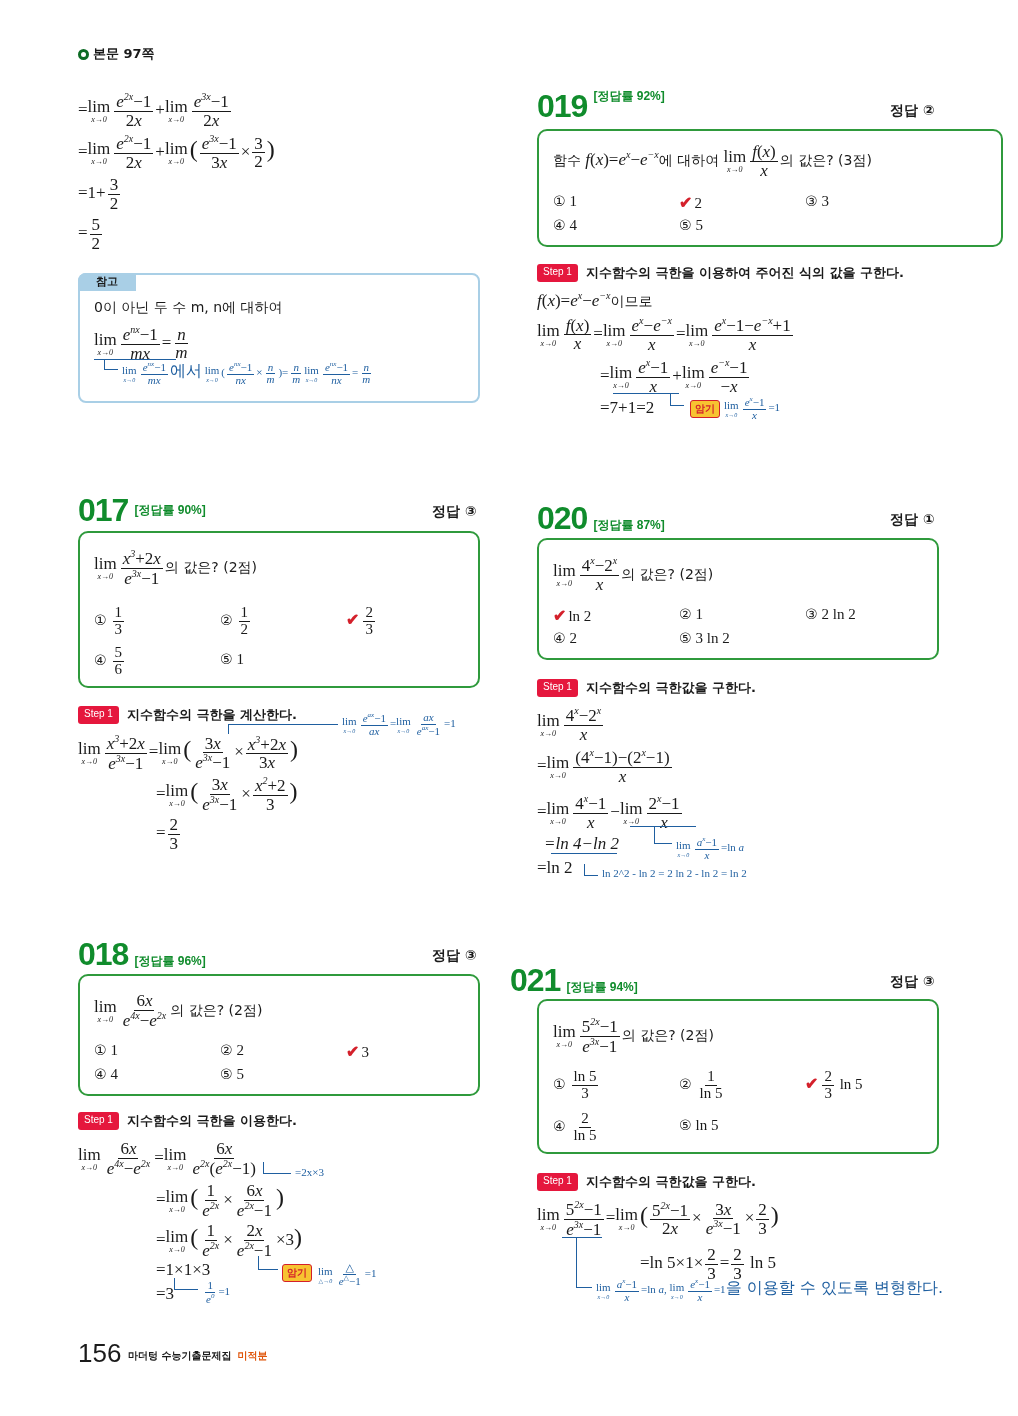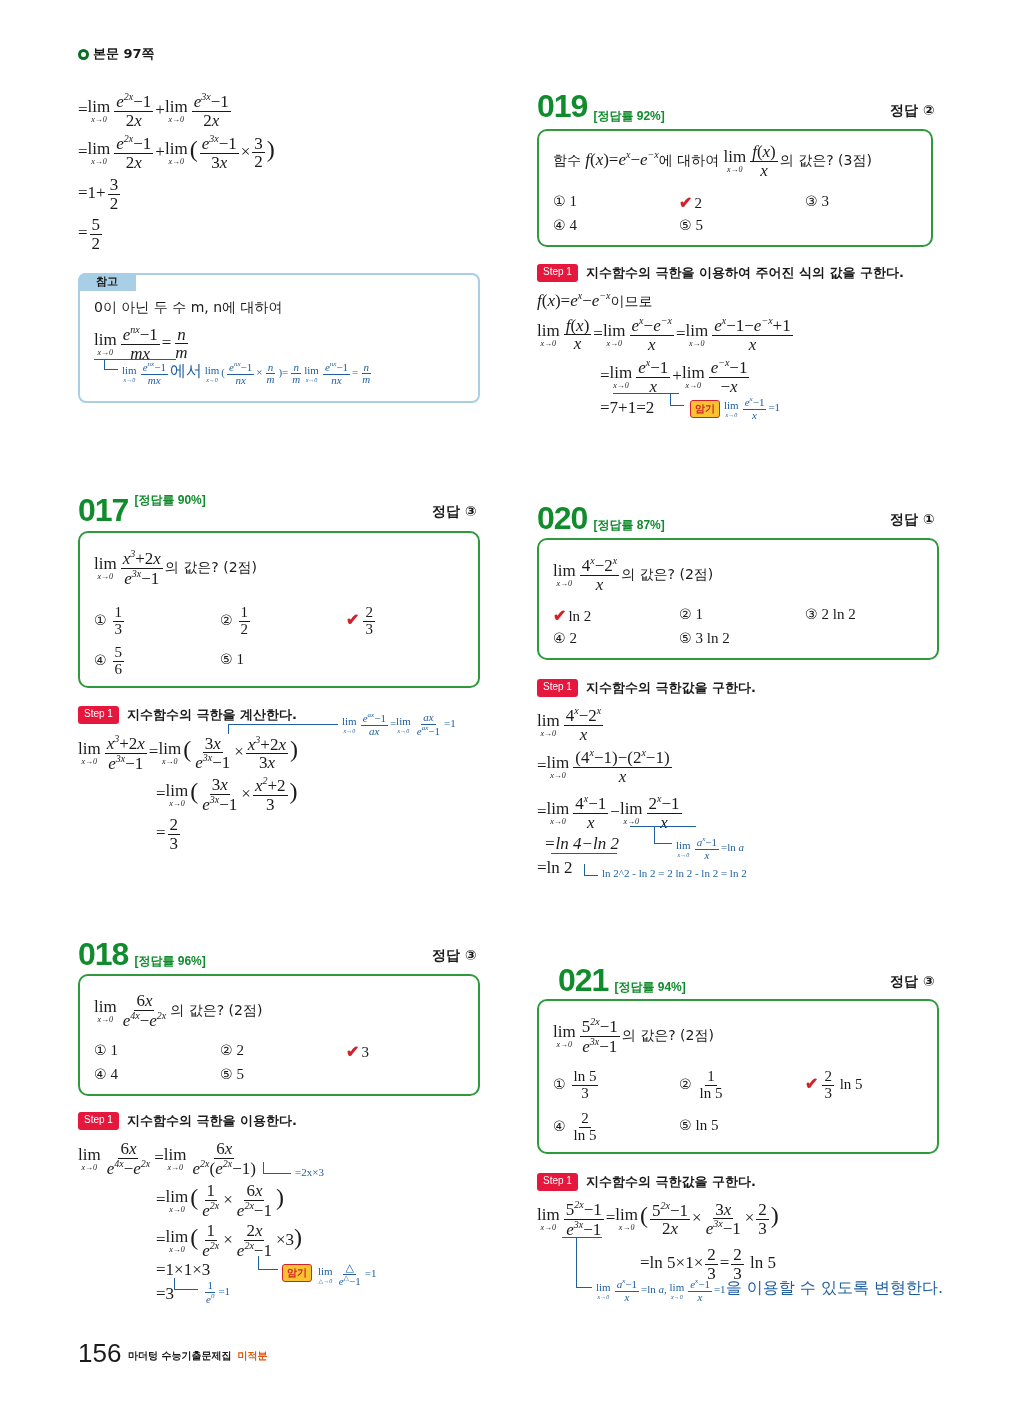--- a/index.html
+++ b/index.html
@@ -139,21 +139,21 @@
       </span><span class="frac">
         <span class="num"><i>e</i><sup>nx</sup>−1</span>
         <span class="den"><i>nx</i></span>
       </span>=<span class="frac">
         <span class="num"><i>n</i></span>
         <span class="den"><i>m</i></span>
       </span>
   </div>
 </div>
 
-<div class="abs" style="left:78px; top:492px; display:flex; align-items:flex-start;">
+<div class="abs" style="left:78px; top:492px; display:flex; align-items:center;">
   <span class="qnum">017</span>
   <span class="rate">[정답률 90%]</span>
 </div>
 <div class="abs answer" style="left:432px; top:503px;">정답 ③</div>
 <div class="abs qbox" style="left:78px; top:531px; width:402px; height:157px;">
   <div class="abs math" style="left:14px; top:16px;">
     <span class="lim">
         <span>lim</span>
         <span class="sub">x→0</span>
       </span><span class="frac">
@@ -312,26 +312,26 @@
     </span>=1
 </div>
 <div class="abs math" style="left:156px; top:1260px;">=1×1×3</div>
 <div class="abs math" style="left:156px; top:1284px;">=3</div>
 <div class="connector" style="left:174px; top:1278px; width:24px; height:12px;"></div>
 <div class="abs math small blue" style="left:202px; top:1280px;"><span class="frac">
       <span class="num">1</span>
       <span class="den"><i>e</i><sup>0</sup></span>
     </span>=1</div>
 
-<div class="abs" style="left:537px; top:88px; display:flex; align-items:flex-end;">
+<div class="abs" style="left:537px; top:88px; display:flex; align-items:flex-start;">
   <span class="qnum">019</span>
   <span class="rate">[정답률 92%]</span>
 </div>
 <div class="abs answer" style="left:890px; top:102px;">정답 ②</div>
-<div class="abs qbox" style="left:537px; top:129px; width:396px; height:118px;">
+<div class="abs qbox" style="left:537px; top:129px; width:466px; height:118px;">
   <div class="abs math" style="left:14px; top:12px;">
     <span class="kor">함수</span> <i>f</i>(<i>x</i>)=<i>e</i><sup>x</sup>−<i>e</i><sup>−x</sup><span class="kor">에 대하여</span> <span class="lim">
         <span>lim</span>
         <span class="sub">x→0</span>
       </span><span class="frac">
         <span class="num"><i>f</i>(<i>x</i>)</span>
         <span class="den"><i>x</i></span>
       </span><span class="kor">의 값은? (3점)</span>
   </div>
   <div class="choice" style="left:14px; top:62px;"><span class="circ">①</span><span>1</span></div>
@@ -465,21 +465,21 @@
       <span class="num"><i>a</i><sup>x</sup>−1</span>
       <span class="den"><i>x</i></span>
     </span>=ln <i>a</i>
 </div>
 <div class="abs math" style="left:544px; top:834px;font-style:italic;">=ln 4−ln 2</div>
 <div class="underline" style="left:551px; top:853px; width:66px;"></div>
 <div class="abs math" style="left:537px; top:858px;">=ln 2</div>
 <div class="connector" style="left:584px; top:864px; width:14px; height:12px;"></div>
 <div class="abs math small blue" style="left:602px; top:867px;">ln 2^2 - ln 2 = 2 ln 2 - ln 2 = ln 2</div>
 
-<div class="abs" style="left:558px; top:962px; display:flex; align-items:baseline;text-align:center;">
+<div class="abs" style="left:510px; top:962px; display:flex; align-items:baseline;text-align:center;">
   <span class="qnum">021</span>
   <span class="rate">[정답률 94%]</span>
 </div>
 <div class="abs answer" style="left:890px; top:973px;">정답 ③</div>
 <div class="abs qbox" style="left:537px; top:999px; width:402px; height:155px;">
   <div class="abs math" style="left:14px; top:16px;">
     <span class="lim">
         <span>lim</span>
         <span class="sub">x→0</span>
       </span><span class="frac">

